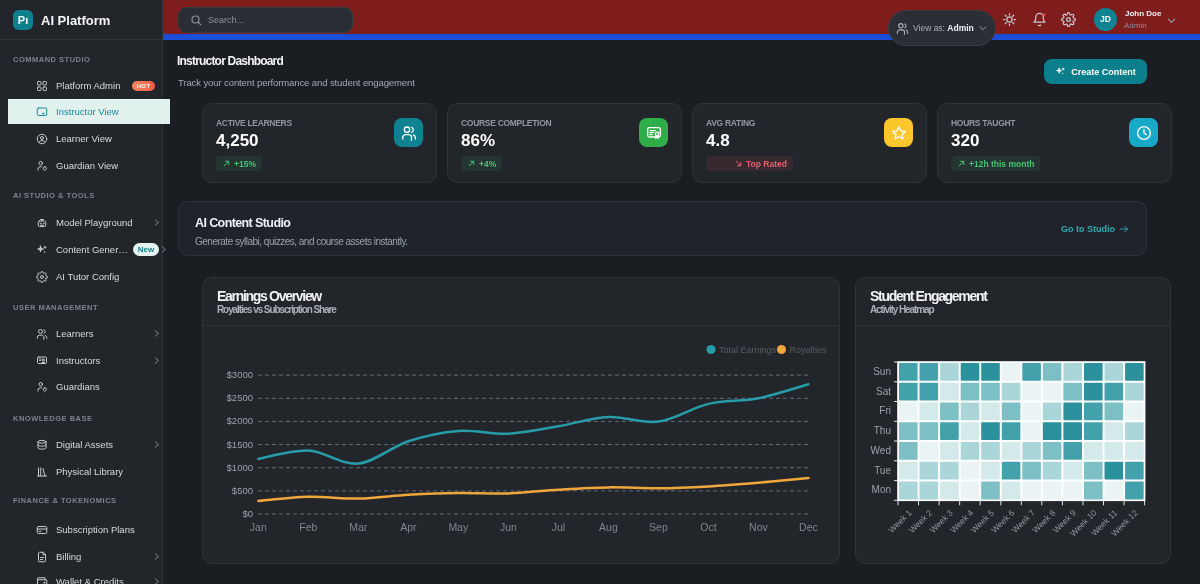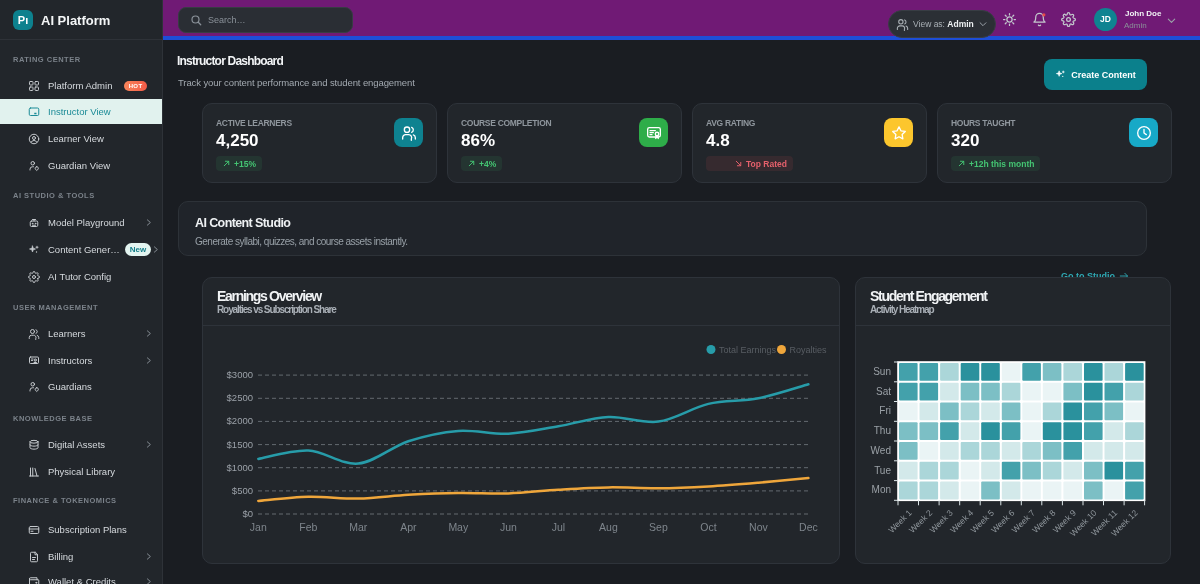--- a/index.html
+++ b/index.html
@@ -4,66 +4,66 @@
 <style>
 * { margin:0; padding:0; box-sizing:border-box; }
 html,body { width:1200px; height:584px; background:#1a1d22; font-family:"Liberation Sans",sans-serif; overflow:hidden; position:relative; }
 svg { display:block; }
 
 #sidebar { position:absolute; left:0; top:0; width:163px; height:584px; background:#22262b; border-right:1px solid #2e3238; }
 #sb-head { position:absolute; left:0; top:0; width:100%; height:40px; border-bottom:1px solid #2e3238; }
 #logo { position:absolute; left:13px; top:10px; width:20px; height:20px; background:#0d818e; border-radius:6px; color:#fff; font-weight:bold; font-size:11px; text-align:center; line-height:20px; }
 #logo-t { position:absolute; left:41px; top:13px; font-size:13px; font-weight:bold; color:#f4f6f7; }
 .sec { position:absolute; left:13px; font-size:7.5px; font-weight:bold; color:#7b828a; letter-spacing:0.5px; }
-.it { position:absolute; left:0; width:162px; height:25px; display:flex; align-items:center; padding-left:28px; color:#d6dade; font-size:9.5px; white-space:nowrap; }
+.it { position:absolute; left:8px; width:162px; height:25px; display:flex; align-items:center; padding-left:28px; color:#d6dade; font-size:9.5px; white-space:nowrap; }
 .it > svg:first-child { width:12px; height:12px; margin-right:8px; stroke:#c6cace; stroke-width:2; fill:none; stroke-linecap:round; stroke-linejoin:round; flex:none; }
 .it.act { background:#e1f2ee; color:#1b8b97; }
 .it.act > svg:first-child { stroke:#1b8b97; }
 .chev { margin-left:auto; margin-right:9px; display:flex; }
 .bHot { margin-left:auto; margin-right:15px; background:linear-gradient(90deg,#f9855a,#f25b48); color:#fff; font-size:6px; font-weight:bold; letter-spacing:0.4px; padding:2px 4.5px; border-radius:99px; }
 .bNew { background:#e3f4f0; color:#157d88; font-size:8px; font-weight:bold; padding:2px 5px; border-radius:99px; margin-left:5px; }
 
-#topbar { position:absolute; left:163px; top:0; width:1037px; height:40px; background:#701a75; border-bottom:4px solid #1d4ed8;text-decoration:underline; }
+#topbar { position:absolute; left:163px; top:0; width:1037px; height:40px; background:#7f1d1d; border-bottom:6px solid #1d4ed8;text-decoration:underline; }
 #search { position:absolute; left:15px; top:7px; width:175px; height:26px; background:#2a2e34; border:1px solid #373c43; border-radius:8px; display:flex; align-items:center; padding-left:11px; color:#8a9199; font-size:9px; font-weight:400; gap:6px; }
-#viewas { position:absolute; left:725px; top:10px; height:28px; background:#2b2f35; border:1px solid #383d44; border-radius:99px; display:flex; align-items:center; padding:0 7px; font-size:8.5px; color:#aab0b6; gap:4px; white-space:nowrap; }
+#viewas { position:absolute; left:725px; top:10px; height:36px; background:#2b2f35; border:1px solid #383d44; border-radius:99px; display:flex; align-items:center; padding:0 7px; font-size:8.5px; color:#aab0b6; gap:4px; white-space:nowrap; }
 .tico { position:absolute; top:11px; }
 #avatar { position:absolute; left:931px; top:8px; width:23px; height:23px; border-radius:50%; background:#0e8391; color:#fff; font-size:8.5px; font-weight:bold; text-align:center; line-height:23px; }
 #uname { position:absolute; left:962px; top:9px; font-size:8px; font-weight:bold; color:#f0f2f4; white-space:nowrap; }
 #urole { position:absolute; left:961px; top:21px; font-size:8px; color:#8a9199; }
 
 #h1 { position:absolute; left:177px; top:54px; font-size:12px; font-weight:bold; color:#f2f4f6; letter-spacing:-0.8px; }
 #h1s { position:absolute; left:178px; top:77px; font-size:9.5px; color:#a3aab1; letter-spacing:-0.1px; }
-#cbtn { position:absolute; left:1044px; top:59px; width:103px; height:31px; background:#0b808c; border-radius:8px; color:#fff; font-size:9px; font-weight:bold; display:flex; align-items:center; justify-content:center; gap:5px; white-space:nowrap; }
+#cbtn { position:absolute; left:1044px; top:59px; width:103px; height:25px; background:#0b808c; border-radius:8px; color:#fff; font-size:9px; font-weight:bold; display:flex; align-items:center; justify-content:center; gap:5px; white-space:nowrap; }
 .card { position:absolute; background:#22262b; border:1px solid #2e333a; border-radius:10px;margin-left:24px; }
 .sc-l { position:absolute; left:13px; top:14px; font-size:8.5px; font-weight:600; color:#8f969d; letter-spacing:-0.3px; }
 .sc-v { position:absolute; left:13px; top:27px; font-size:17px; font-weight:bold; color:#fff; }
 .badge { position:absolute; left:13px; top:52px; font-size:8.5px; font-weight:bold; padding:2.5px 6px; border-radius:4px; display:flex; align-items:center; gap:3px; white-space:nowrap; }
 .bg-g { background:rgba(62,190,112,0.1); color:#44c472; }
 .bg-r { background:rgba(235,80,90,0.1); color:#e4606b;padding-left:28px; }
 .sicon { position:absolute; top:14px; right:13px; width:29px; height:29px; border-radius:8px; display:flex; align-items:center; justify-content:center; }
 .sicon svg { width:16px; height:16px; stroke:#fff; stroke-width:2; fill:none; stroke-linecap:round; stroke-linejoin:round; }
 
 #banner { position:absolute; left:178px; top:201px; width:969px; height:55px; background:#20242a; border:1px solid #2d3238; border-radius:10px;padding-left:24px; }
 #banner b { position:absolute; left:16px; top:14px; font-size:12.5px; color:#eef1f3; letter-spacing:-0.6px; }
 #banner > span { position:absolute; left:16px; top:34px; font-size:10px; color:#98a0a7; letter-spacing:-0.5px; }
-#gostudio { position:absolute; right:17px; top:22px; font-size:9px; font-weight:bold; color:#2fa9b4; display:flex; align-items:center; gap:4px;margin-top:47px; }
+#gostudio { position:absolute; right:17px; top:22px; font-size:9px; font-weight:bold; color:#2fa9b4; display:flex; align-items:center; gap:4px; }
 
 .chead-t { position:absolute; left:14px; top:9.5px; font-size:14px; font-weight:bold; color:#f1f3f5; letter-spacing:-1.3px; }
 .chead-s { position:absolute; left:14px; top:25.5px; font-size:10px; font-weight:600; color:#a9afb6; letter-spacing:-1.1px; }
 .cdiv { position:absolute; left:0; top:47px; width:100%; border-top:1px solid #2e333a; }
 </style>
 </head>
 <body>
 
 <div id="sidebar">
  <div id="sb-head">
   <div id="logo">Pı</div>
       <div id="logo-t">AI Platform</div>
  </div>
- <div class="sec" style="top:55px">RATING CENTER</div>
+ <div class="sec" style="top:55px">COMMAND STUDIO</div>
  <div class="it" style="top:73px"><svg viewBox="0 0 24 24">
         <rect x="3" y="3" width="7" height="7" rx="1.5"></rect>
         <rect x="14" y="3" width="7" height="7" rx="1.5"></rect>
         <rect x="3" y="14" width="7" height="7" rx="1.5"></rect>
         <rect x="14" y="14" width="7" height="7" rx="1.5"></rect>
       </svg> Platform Admin<span class="bHot">HOT</span></div>
  <div class="it act" style="top:99px"><svg viewBox="0 0 24 24">
         <rect x="2.5" y="4" width="19" height="15" rx="2.5"></rect>
         <path d="M12.5 13.5h4.5v3h-4.5z" stroke="none" style="fill:#1b8b97"></path>
       </svg> Instructor View</div>

